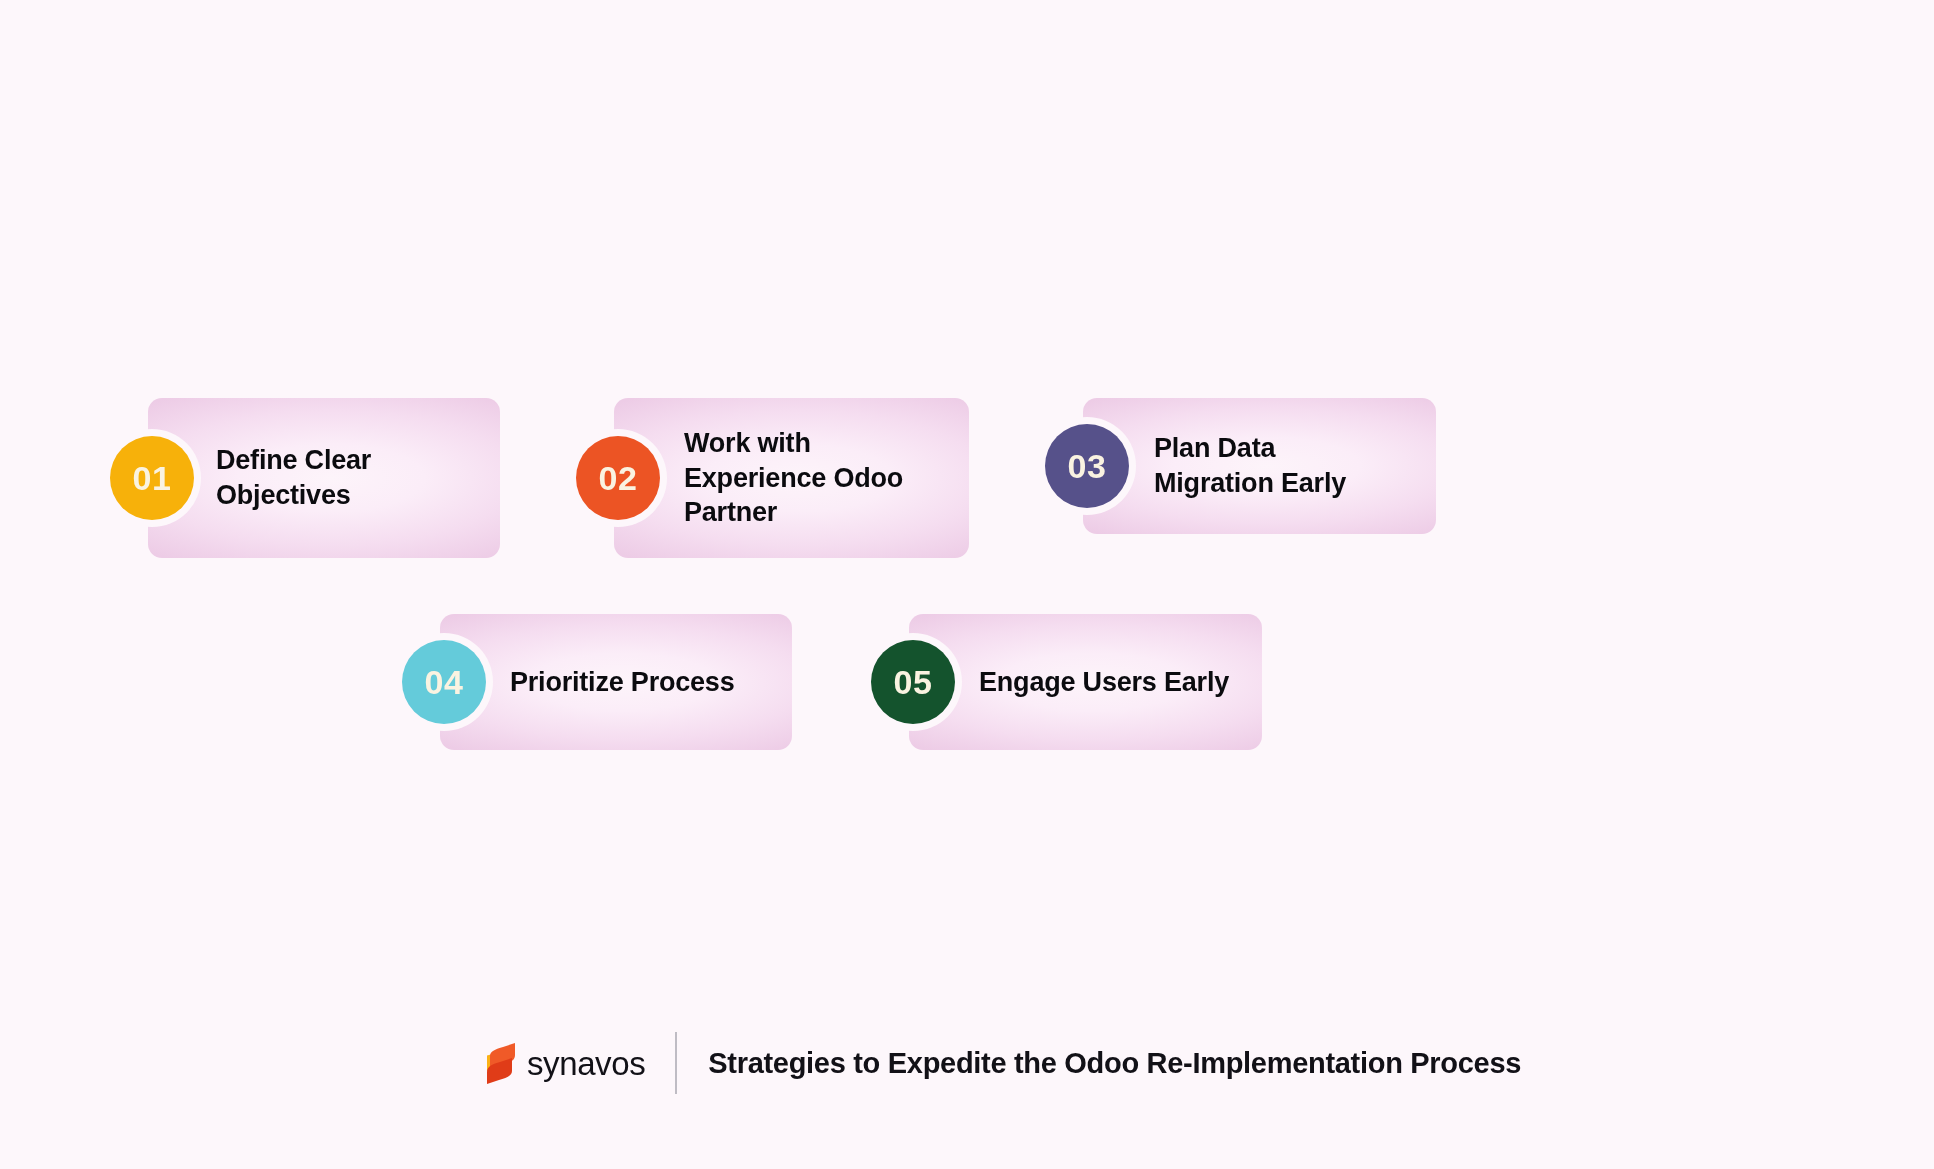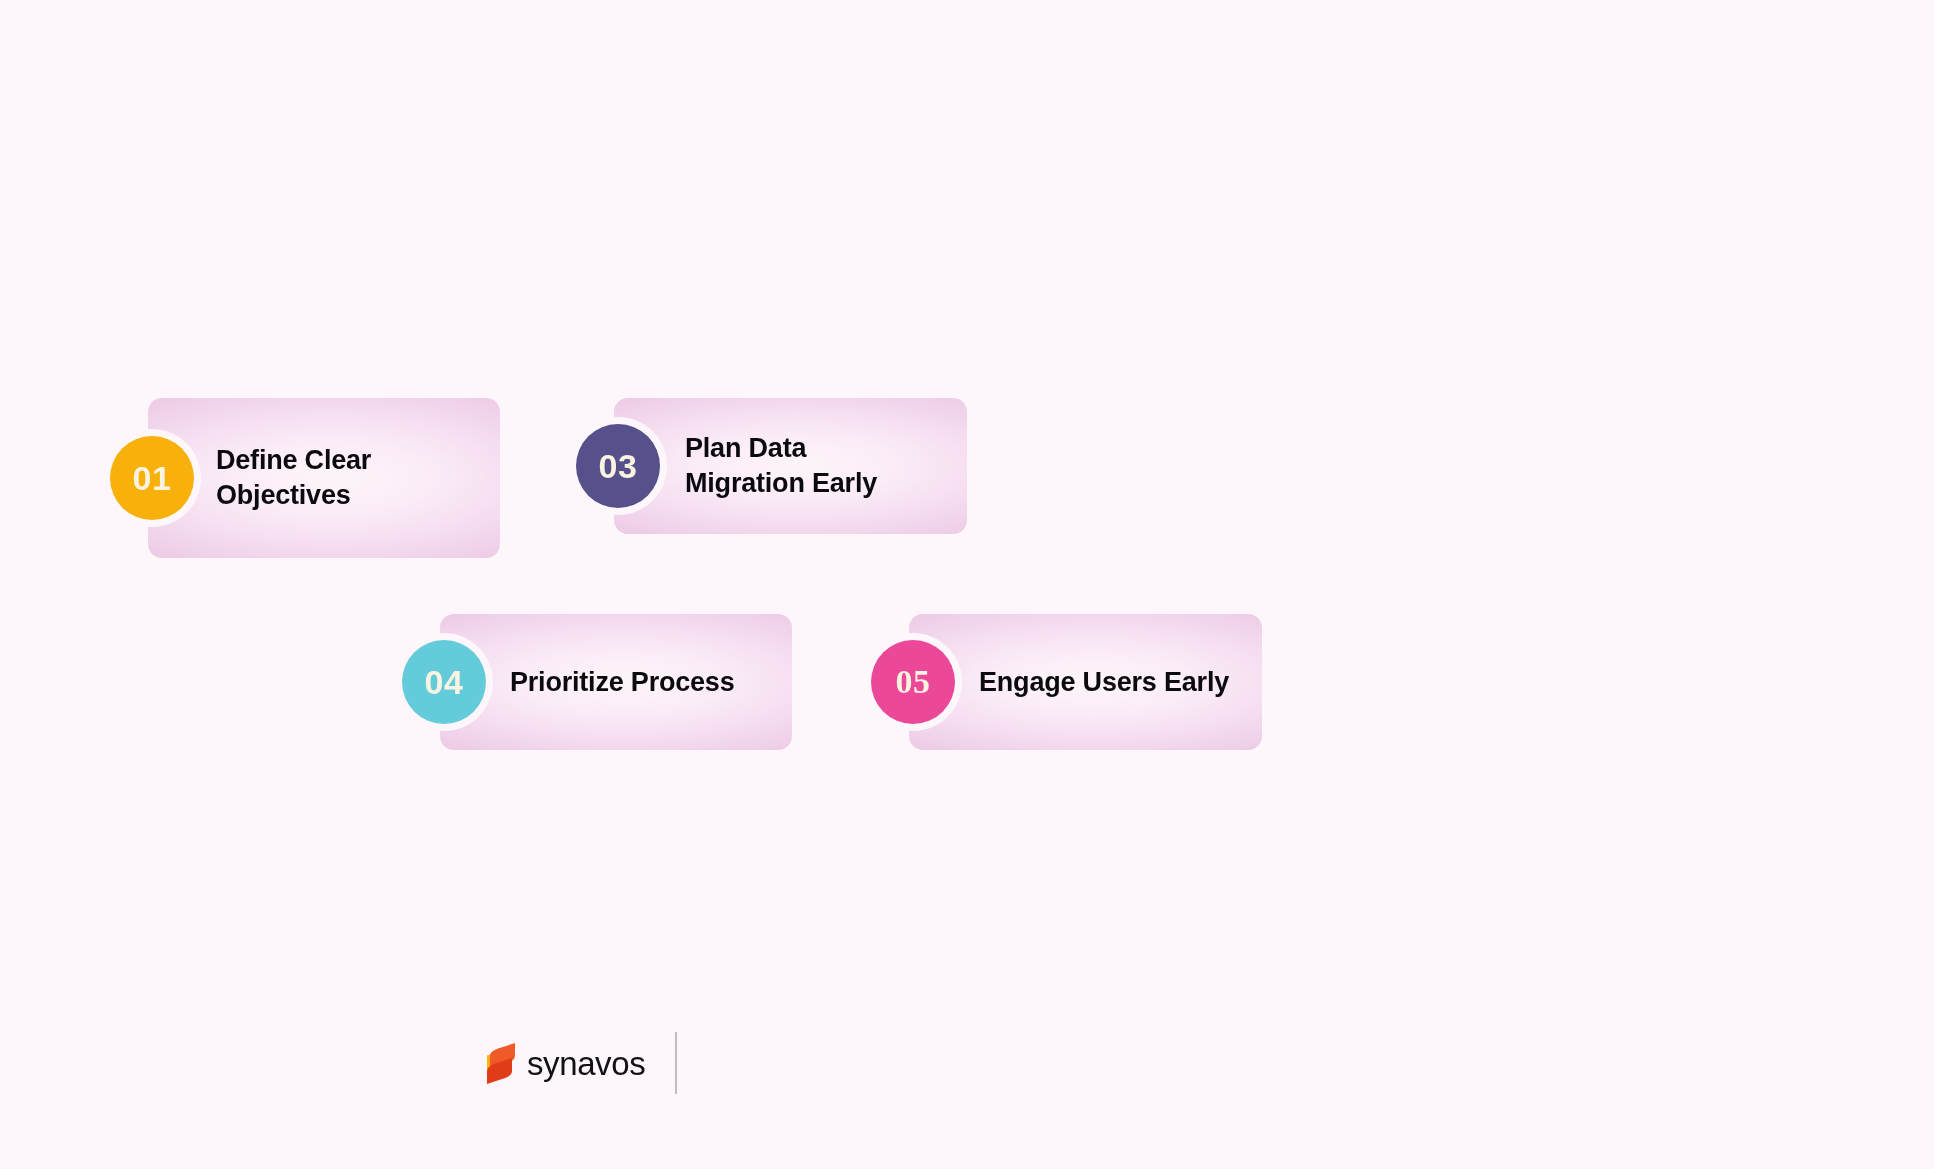--- a/index.html
+++ b/index.html
@@ -159,20 +159,30 @@
     <div class="step size-a">
       <div class="step-card">
         <div class="step-card-text">Define Clear
 Objectives</div>
       </div>
       <div class="step-badge" id="badge-0" style="background-color: rgb(247, 177, 10);">
         <span class="step-badge-number">01</span>
       </div>
     </div>
 
+    <div class="step size-b tall">
+      <div class="step-card">
+        <div class="step-card-text">Work with
+Experience Odoo
+Partner</div>
+      </div>
+      <div class="step-badge" id="badge-1" style="background-color: rgb(236, 84, 36);">
+        <span class="step-badge-number">02</span>
+      </div>
+    </div>
 
     <div class="step size-c">
       <div class="step-card">
         <div class="step-card-text">Plan Data
 Migration Early</div>
       </div>
       <div class="step-badge" id="badge-2" style="background-color: rgb(86, 81, 138);">
         <span class="step-badge-number">03</span>
       </div>
     </div>
@@ -187,21 +197,21 @@
       </div>
       <div class="step-badge" id="badge-3" style="background-color: rgb(100, 203, 218);">
         <span class="step-badge-number">04</span>
       </div>
     </div>
 
     <div class="step size-e">
       <div class="step-card">
         <div class="step-card-text">Engage Users Early</div>
       </div>
-      <div class="step-badge" id="badge-4" style="background-color: #ec4899; font-family: Liberation Serif, serif;">
+      <div class="step-badge" id="badge-4" style="background-color: #14532d;">
         <span class="step-badge-number">05</span>
       </div>
     </div>
 
   </div>
 
   <div id="footer">
 
     <svg id="logo-mark" viewBox="0 0 34 45">
 
@@ -209,15 +219,16 @@
 
       <path id="logo-orange" d="M31 2 L31 14 C31 20 25 22 18 24 L6 28 L6 15 C6 10 12 8 19 6 Z" fill="#F05A28"></path>
 
       <path id="logo-red" d="M3 43 L3 31 C3 25 9 23 16 21 L28 17 L28 30 C28 35 22 37 15 39 Z" fill="#E03C18"></path>
     </svg>
 
     <span id="logo-wordmark">synavos</span>
 
     <div id="footer-divider" style="background-color: rgb(191, 188, 196);"></div>
 
+    <span id="footer-tagline">Strategies to Expedite the Odoo Re-Implementation Process</span>
   </div>
 
 </div>
 
 </body></html>

